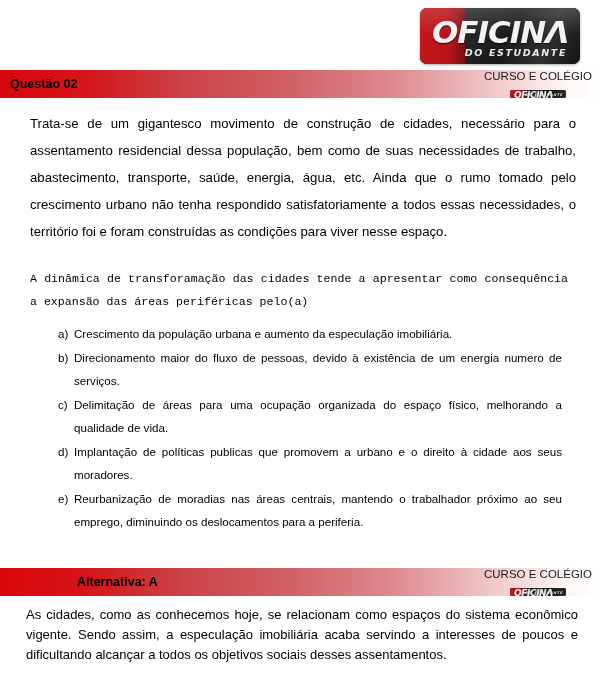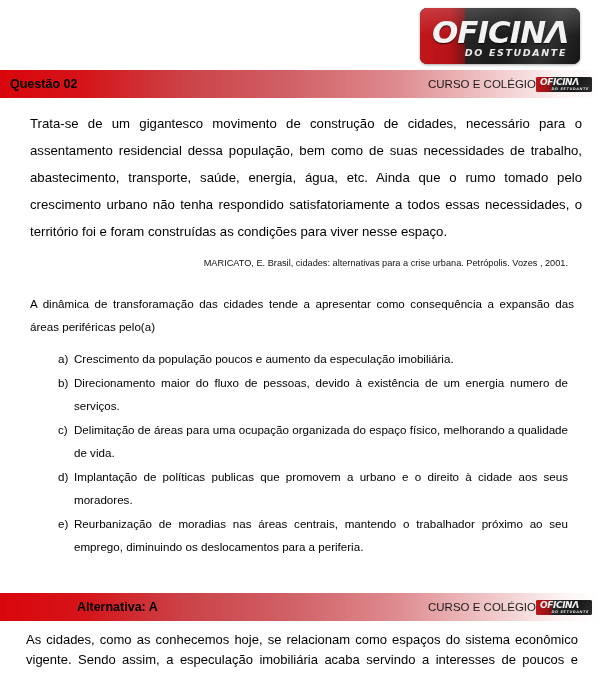--- a/index.html
+++ b/index.html
@@ -101,21 +101,22 @@
   .bar-title.at-left   { margin-left: 10px; }
   .bar-title.at-indent { margin-left: 77px; }
 
   .section-bar .bar-right {
     position: absolute;
     right: 8px;
     top: 0;
     bottom: 0;
     display: flex;
     align-items: center;
-    gap: 0;
+    gap: 8px;
+    flex-direction: column;
   }
   .section-bar .bar-sub {
     font-size: 11.5px;
     font-weight: 400;
     color: #1a1a1a;
     white-space: nowrap;
   }
   .mini-logo {
     position: relative;
     width: 56px;
@@ -154,41 +155,42 @@
     font-style: italic;
     font-weight: 700;
     font-size: 3.6px;
     letter-spacing: .5px;
     color: #d8d8d8;
     line-height: 1;
   }
 
   
   .content {
-    padding: 0 18px 0 30px;
+    padding: 0 24px 0 30px;
   }
   .stmt {
     text-align: justify;
     font-size: 13.2px;
     line-height: 27px;
     margin: 12px 0 0 0;
   }
   .citation {
     text-align: right;
     font-size: 9.2px;
     line-height: 14px;
     margin: 11px 14px 0 0;
     color: #111;
   }
   .lead {
     text-align: justify;
     font-size: 11.6px;
     line-height: 23px;
     margin: 22px 0 0 0;
     padding-right: 8px;
+    font-family: Liberation Mono, monospace;
   }
 
   
   .options {
     margin: 9px 0 0 0;
     padding: 0 14px 0 14px;
   }
   .option {
     display: flex;
     align-items: flex-start;
@@ -241,29 +243,28 @@
       <div class="ml-word">OFICINΛ</div>
       <div class="ml-sub">DO ESTUDANTE</div>
     </div>
   </div>
 </div>
 
 <div class="content">
 
   <p class="stmt">Trata-se de um gigantesco movimento de construção de cidades, necessário para o assentamento residencial dessa população, bem como de suas necessidades de trabalho, abastecimento, transporte, saúde, energia, água, etc. Ainda que o rumo tomado pelo crescimento urbano não tenha respondido satisfatoriamente a todos essas necessidades, o território foi e foram construídas as condições para viver nesse espaço.</p>
 
-  <p class="citation">MARICATO, E. Brasil, cidades: alternativas para a crise urbana. Petrópolis. Vozes , 2001.</p>
 
   <p class="lead">A dinâmica de transforamação das cidades tende a apresentar como consequência a expansão das áreas periféricas pelo(a)</p>
 
   <div class="options">
 
     <div class="option">
       <span class="opt-key">a)</span>
-      <span class="opt-text">Crescimento da população poucos e aumento da especulação imobiliária.</span>
+      <span class="opt-text">Crescimento da população urbana e aumento da especulação imobiliária.</span>
     </div>
 
     <div class="option">
       <span class="opt-key">b)</span>
       <span class="opt-text">Direcionamento maior do fluxo de pessoas, devido à existência de um energia numero de serviços.</span>
     </div>
 
     <div class="option">
       <span class="opt-key">c)</span>
       <span class="opt-text">Delimitação de áreas para uma ocupação organizada do espaço físico, melhorando a qualidade de vida.</span>

